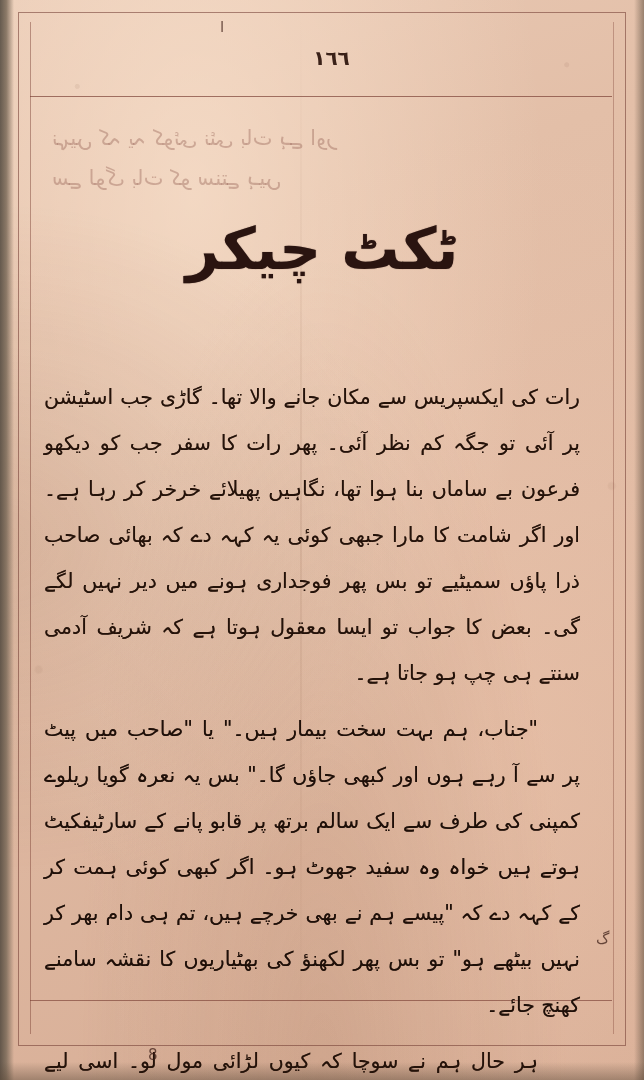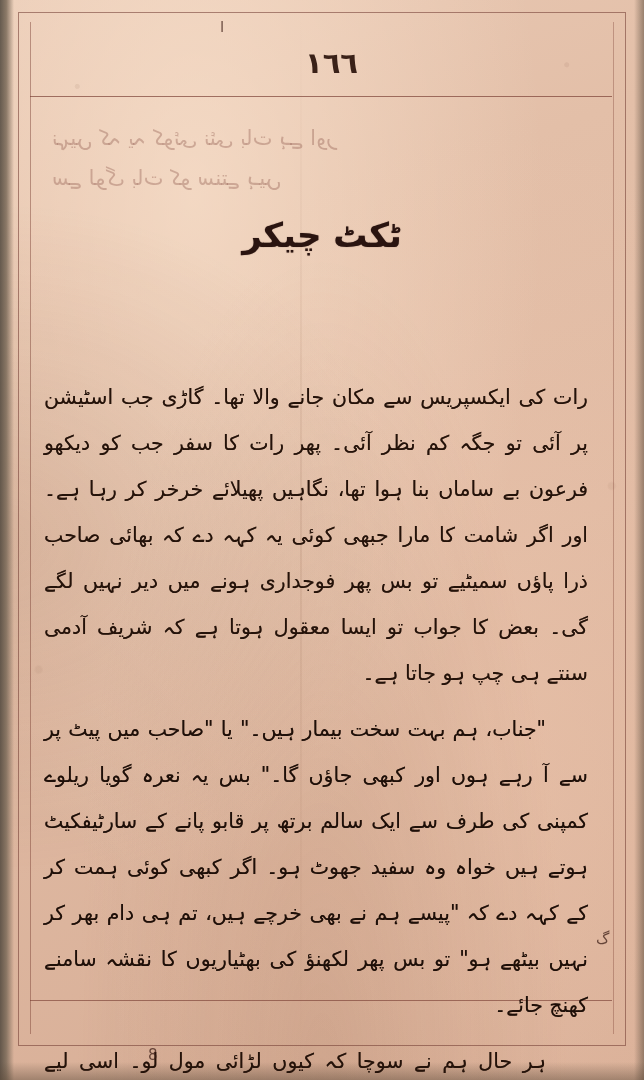--- a/index.html
+++ b/index.html
@@ -87,21 +87,21 @@
     border-top: 1.4px solid rgba(115,55,45,0.6);
   }
 
   
   .folio {
     position: absolute;
     left: 7px; right: 0;
     top: 46px;
     text-align: center;
     font-family: "DejaVu Sans", sans-serif;
-    font-size: 29px;
+    font-size: 20px;
     letter-spacing: 2px;
     color: #3a2118;
     font-weight: 700;
     padding-left: 12px;
   }
 
   
   .ghost {
     position: absolute;
     left: 52px; top: 118px;
@@ -119,42 +119,42 @@
   }
 
   
   .heading {
     position: absolute;
     top: 215px;
     left: 0; right: 0;
     text-align: center;
     direction: rtl;
     color: #2a1410;
-    font-size: 34px;
+    font-size: 58px;
     font-weight: 700;
     letter-spacing: 1px;
     font-family: "DejaVu Sans", sans-serif;
     text-shadow: 0 0 1px rgba(40,18,12,0.5);
   }
 
   
   .body-text {
     position: absolute;
     left: 44px;
     top: 374px;
     width: 548px;
     direction: rtl;
     text-align: justify;
     color: #241209;
     font-size: 20.5px;
     line-height: 46px;
     font-family: "DejaVu Sans", sans-serif;
     text-shadow: 0 0 0.6px rgba(35,17,9,0.55);
   }
-  .para { margin: 0 4px 10px 0; }
+  .para { margin: 0 12px 10px 0; }
   .para.indent { text-indent: 42px; }
   .quote { color: #1e0f08; }
 
   
   .mark {
     position: absolute;
     color: rgba(60,30,22,0.75);
     font-size: 15px;
     font-family: "DejaVu Sans", sans-serif;
   }

